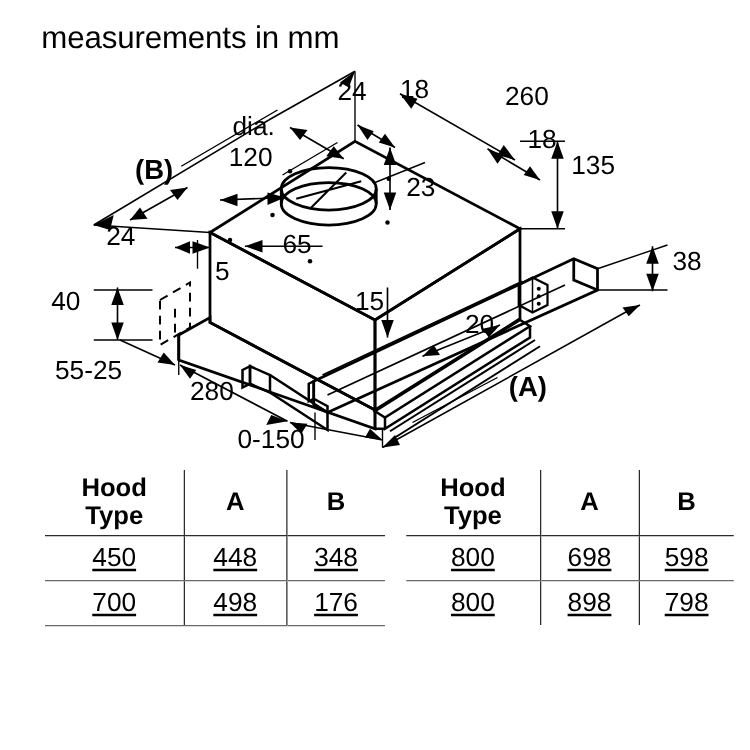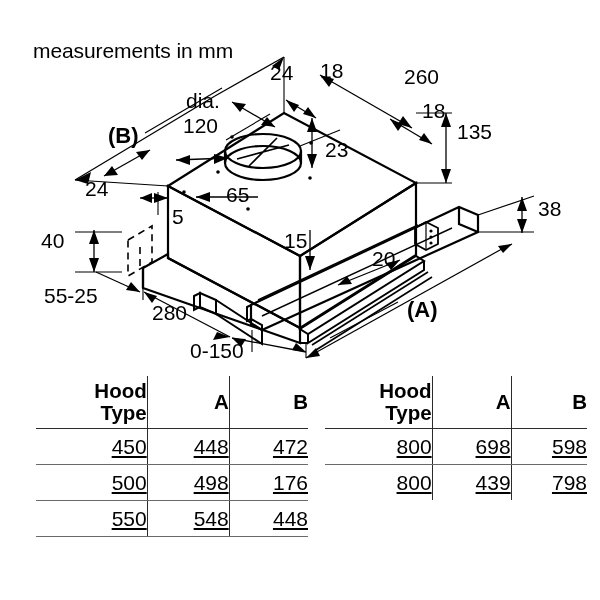--- a/index.html
+++ b/index.html
@@ -23,22 +23,22 @@
   #drawing {
     position: absolute;
     left: 0;
     top: 0;
     width: 600px;
     height: 378px;
   }
   .note-title {
     position: absolute;
     left: 33px;
-    top: 39px;
-    font-size: 21px;
+    top: 16px;
+    font-size: 25px;
     letter-spacing: -0.1px;
     white-space: nowrap;
   }
   
   .tables {
     position: absolute;
     left: 0;
     top: 376px;
     width: 600px;
     height: 224px;
@@ -48,21 +48,21 @@
     border-collapse: collapse;
     font-size: 21px;
     table-layout: fixed;
   }
   table.spec.left  { left: 36px;  top: 0; width: 272px; }
   table.spec.right { left: 325px; top: 0; width: 262px; }
 
   table.spec th, table.spec td {
     padding: 0;
     margin: 0;
-    text-align: right;
+    text-align: center;
     vertical-align: middle;
   }
   table.spec th {
     font-weight: bold;
     font-size: 20.5px;
     height: 52px;
     line-height: 1.06;
     border-bottom: 1.6px solid #2b2b2b;
   }
   table.spec td {
@@ -328,31 +328,26 @@
             <span class="hood-type-label">Type</span>
           </th>
           <th class="c-a">A</th>
           <th class="c-b">B</th>
         </tr>
       </thead>
       <tbody>
         <tr>
           <td class="c-type">450</td>
           <td class="c-a">448</td>
-          <td class="c-b">472</td>
-        </tr>
-        <tr>
-          <td class="c-type">500</td>
+          <td class="c-b">348</td>
+        </tr>
+        <tr>
+          <td class="c-type">700</td>
           <td class="c-a">498</td>
           <td class="c-b">176</td>
-        </tr>
-        <tr>
-          <td class="c-type">550</td>
-          <td class="c-a">548</td>
-          <td class="c-b">448</td>
         </tr>
       </tbody>
     </table>
 
     <table class="spec right">
       <thead>
         <tr>
           <th class="c-type">
             <span class="hood-type-label">Hood</span>
             <span class="hood-type-label">Type</span>
@@ -362,20 +357,20 @@
         </tr>
       </thead>
       <tbody>
         <tr>
           <td class="c-type">800</td>
           <td class="c-a">698</td>
           <td class="c-b">598</td>
         </tr>
         <tr class="last">
           <td class="c-type">800</td>
-          <td class="c-a">439</td>
+          <td class="c-a">898</td>
           <td class="c-b">798</td>
         </tr>
       </tbody>
     </table>
 
   </div>
 </div>
 
 </body></html>

